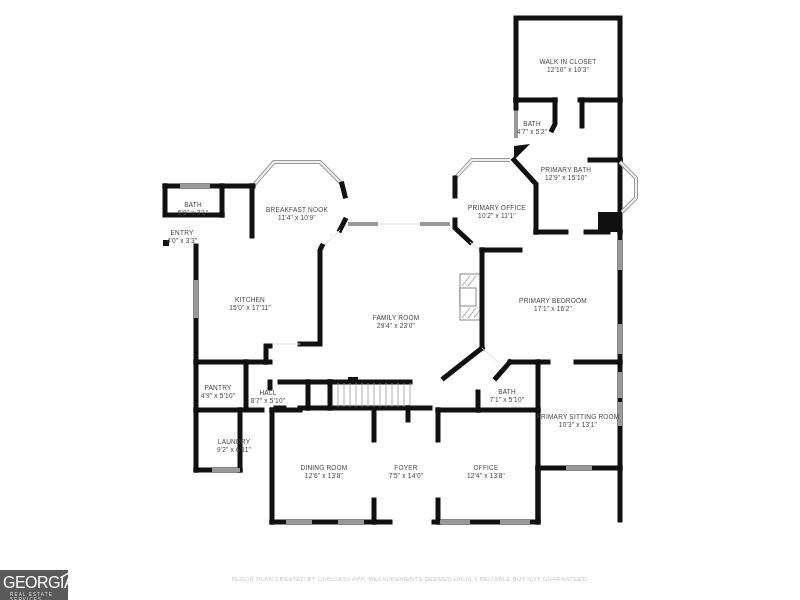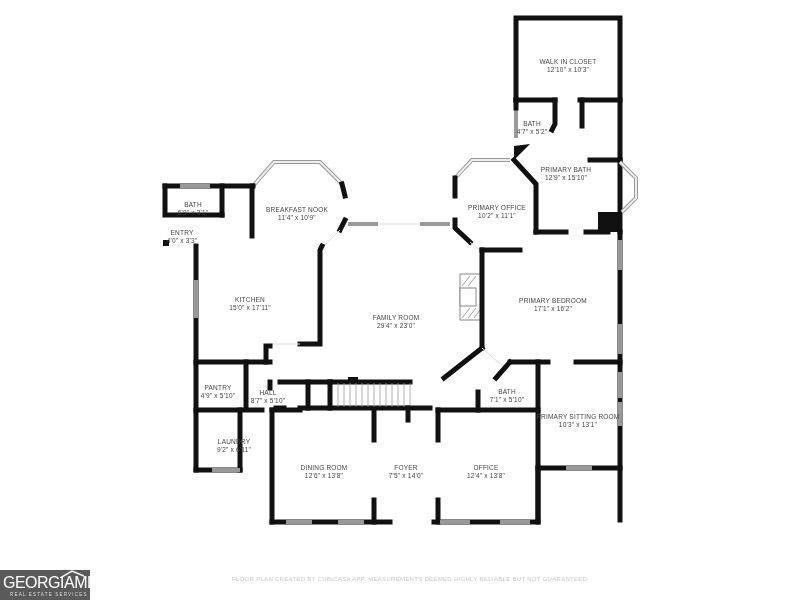--- a/index.html
+++ b/index.html
@@ -5,21 +5,21 @@
   html, body { margin:0; padding:0; background:#ffffff; }
   body { width:800px; height:600px; position:relative; overflow:hidden; font-family:"Liberation Sans", sans-serif; }
   svg.plan { position:absolute; left:0; top:0; width:800px; height:600px; }
   .wall { stroke:#111; stroke-width:5; fill:none; stroke-linecap:square; }
   .win { stroke:#999; stroke-width:4; fill:none; }
   .winw { stroke:#eee; stroke-width:2; fill:none; }
   .opening { stroke:#ddd; stroke-width:1; fill:none; }
   .label { position:absolute; text-align:center; font-size:6.5px; color:#444; line-height:8px; white-space:nowrap; transform:translateX(-50%); letter-spacing:0.2px; }
   .label .dim { display:block; }
   .footer-note { position:absolute; left:232px; top:576px; font-size:6px; color:#c8c8c8; letter-spacing:0.3px; white-space:nowrap; }
-  .logo { position:absolute; left:0; top:570px; width:90px; height:30px; background:#5a5a5a; color:#fff; }
+  .logo { position:absolute; left:0; top:570px; width:68px; height:30px; background:#5a5a5a; color:#fff; }
   .logo .main { position:absolute; left:3px; top:4px; font-size:16px; letter-spacing:-0.5px; font-weight:normal; }
   .logo .sub { position:absolute; left:10px; top:22px; font-size:4.5px; letter-spacing:1.2px; color:#ddd; }
   .logo .roof { position:absolute; left:60px; top:0px; width:24px; height:8px; }
 </style>
 </head>
 <body>
 
 <svg class="plan" viewBox="0 0 800 600">
 
   <g>

